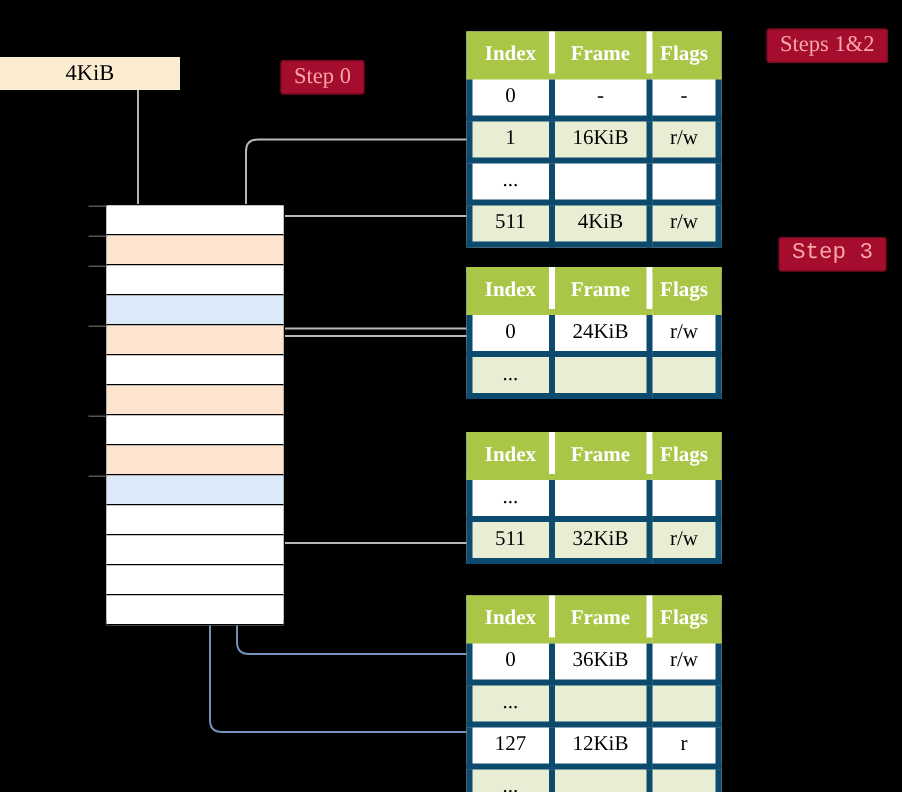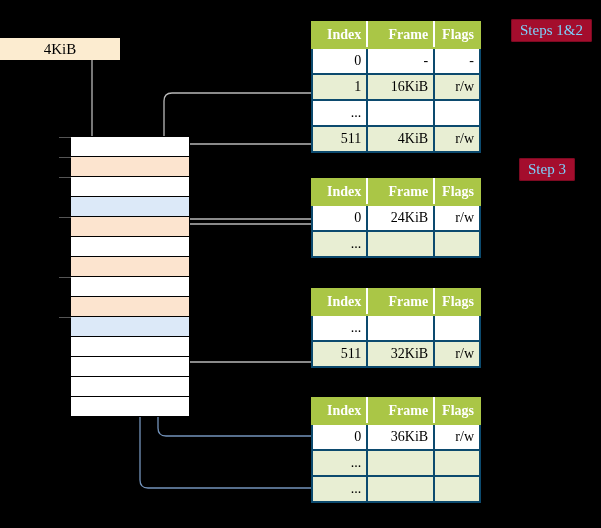--- a/index.html
+++ b/index.html
@@ -4,38 +4,38 @@
 <style>
   html,body{margin:0;padding:0;}
   body{
     width:601px;height:528px;background:#000;overflow:hidden;position:relative;
     font-family:"Liberation Serif","DejaVu Serif",serif;
   }
   .stage{position:absolute;left:0;top:0;width:601px;height:528px;}
 
   
   .badge{
-    position:absolute;background:#a40d2d;color:#7dd3fc;
+    position:absolute;background:#a40d2d;color:#fca5a5;
     font-size:15px;line-height:20px;text-align:center;
     padding:1px 9px 2px 9px;border-radius:2px;white-space:nowrap;
     box-shadow:0 0 0 1px #7d0a22 inset;
   }
   .label-box{
     position:absolute;background:#fcecd0;color:#000;
     font-size:15px;line-height:22px;text-align:center;white-space:nowrap;
   }
 
   
   .ptable{position:absolute;border-collapse:collapse;background:#fff;
           border:1px solid #a9c23f;}
   .ptable td,.ptable th{
-    border:2px solid #0c4a6e;
+    border:4px solid #0c4a6e;
     font-size:14px;line-height:15px;
     padding:4px 5px 5px 5px;
-    text-align:right;color:#000;font-weight:normal;
+    text-align:center;color:#000;font-weight:normal;
     box-sizing:border-box;height:19px;
   }
   .ptable th{
     background:#aac646;color:#fff;font-weight:bold;
     border-color:#aac646;border-right-color:#fff;font-size:14px;
   }
   .ptable th:last-child{border-right-color:#aac646;}
   .ptable tr.alt td{background:#e8eed3;}
   .ptable td.hl{background:#f7f7b5;}
   .c-index{width:56px;}
@@ -95,22 +95,23 @@
     <g fill="none" stroke="#7393bb" stroke-width="1.3">
 
       <path d="M312,436 L166,436 Q158,436 158,428 L158,330" marker-end="url(#arrBlue)"></path>
 
       <path d="M312,488 L148,488 Q140,488 140,480 L140,210" marker-end="url(#arrBlue)"></path>
     </g>
   </svg>
 
   <div class="label-box" style="left:0px;top:38px;width:120px;">4KiB</div>
 
+  <div class="badge" style="left:187px;top:40px;">Step 0</div>
   <div class="badge" style="left:511px;top:19px;">Steps 1&amp;2</div>
-  <div class="badge" style="left:519px;top:158px;">Step 3</div>
+  <div class="badge" style="left:519px;top:158px;font-family:Liberation Mono, monospace;">Step 3</div>
 
   <div class="memstack">
     <div class="memrow"></div>
     <div class="memrow orange"></div>
     <div class="memrow"></div>
     <div class="memrow blue"></div>
     <div class="memrow orange"></div>
     <div class="memrow"></div>
     <div class="memrow orange"></div>
     <div class="memrow"></div>
@@ -217,20 +218,25 @@
       <tr>
         <td>0</td>
         <td>36KiB</td>
         <td>r/w</td>
       </tr>
       <tr class="alt">
         <td>...</td>
         <td></td>
         <td></td>
       </tr>
+      <tr>
+        <td>127</td>
+        <td>12KiB</td>
+        <td>r</td>
+      </tr>
       <tr class="alt">
         <td>...</td>
         <td></td>
         <td></td>
       </tr>
     </tbody>
   </table>
 
 </div>
 

